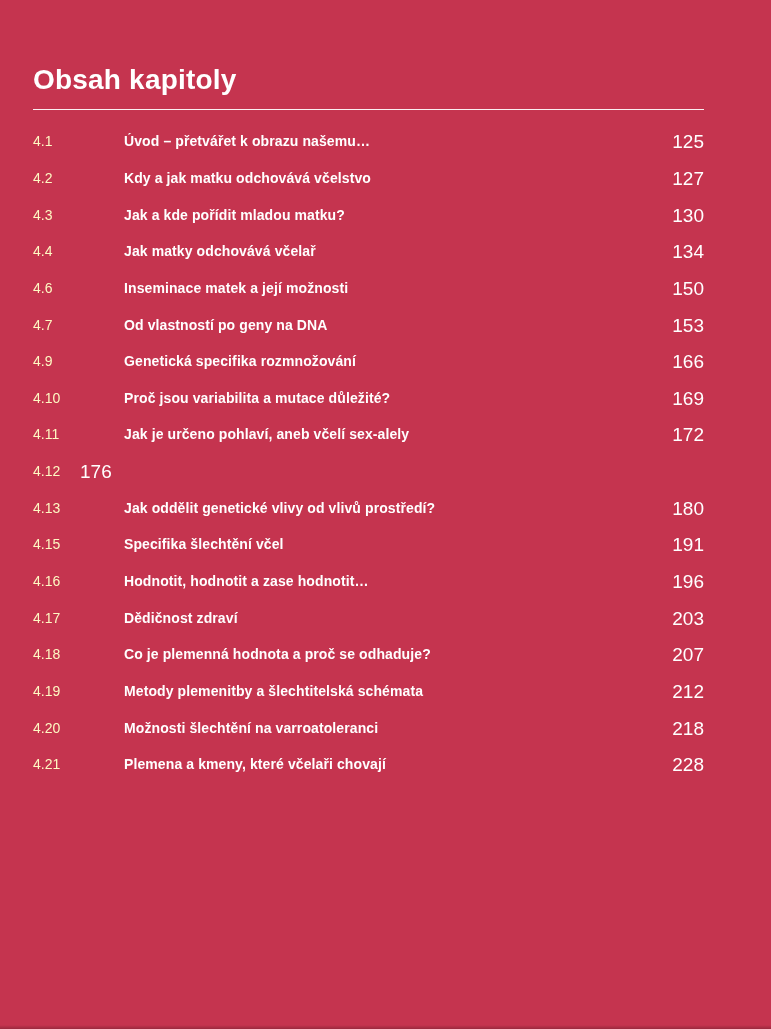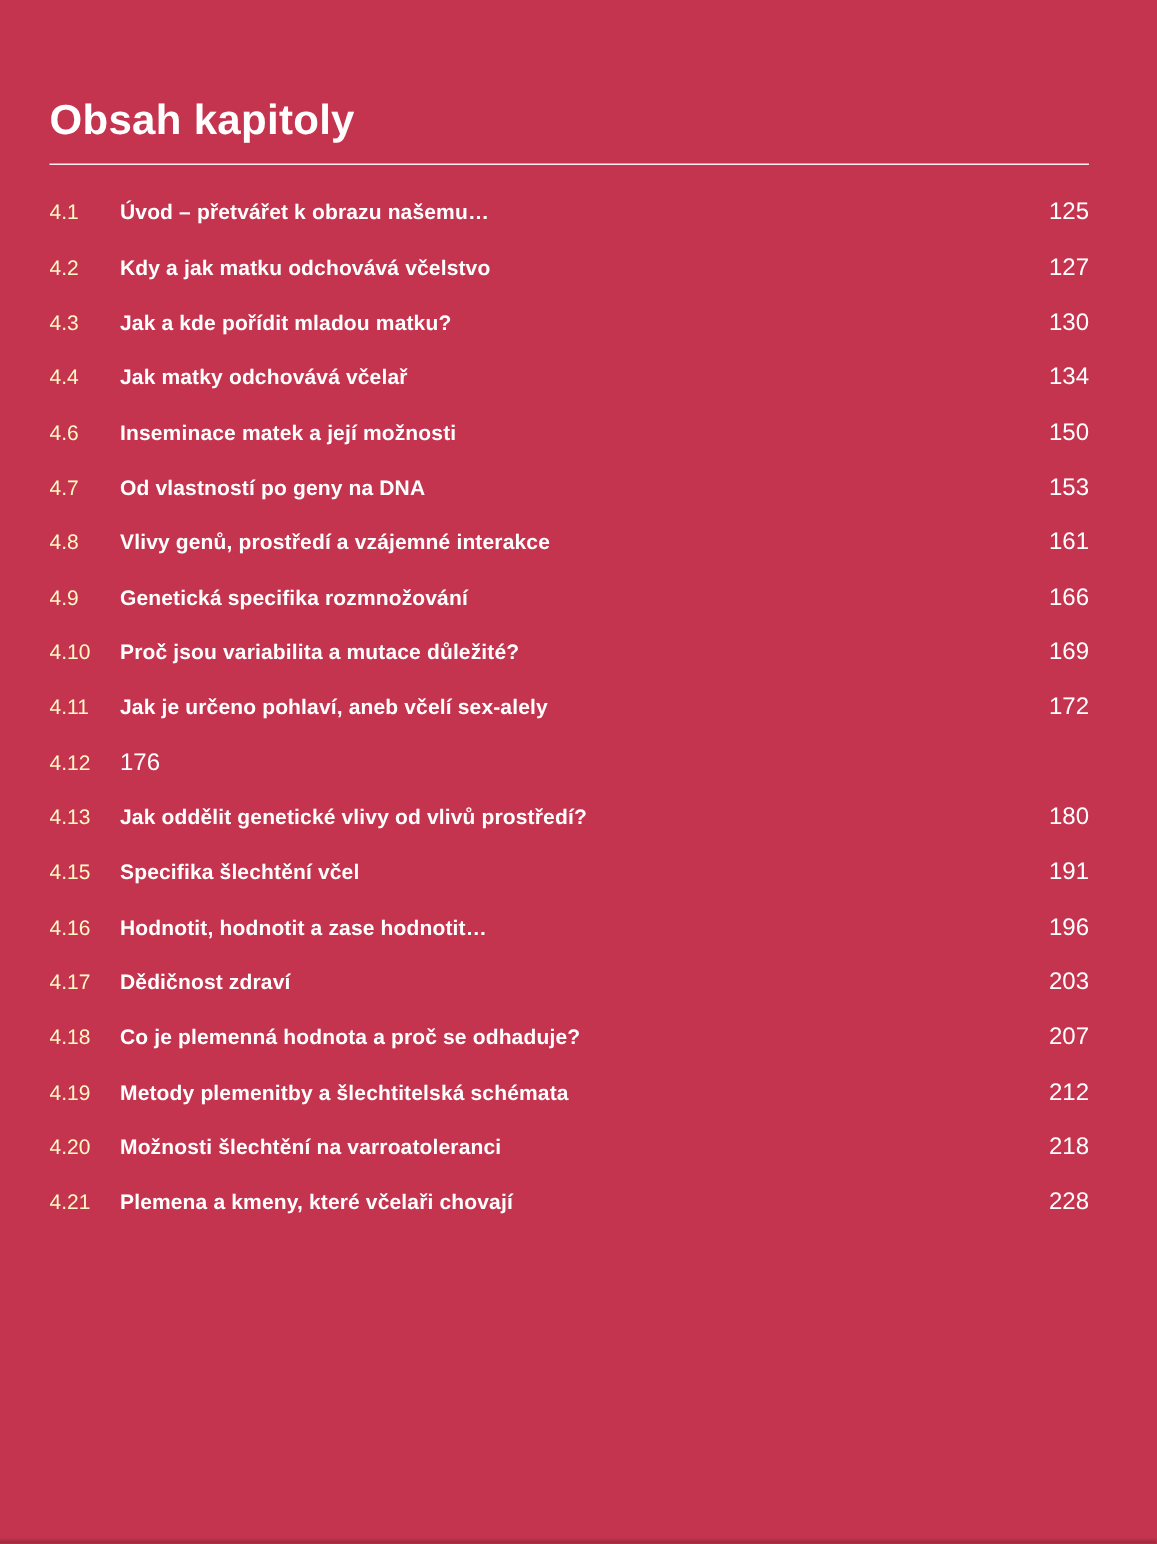--- a/index.html
+++ b/index.html
@@ -11,21 +11,21 @@
     height: 1029px;
     background: #c5344f;
     font-family: "Liberation Sans", sans-serif;
     color: #ffffff;
     position: relative;
     overflow: hidden;
   }
   .page {
     position: absolute;
     inset: 0;
-    padding: 0 45px 0 33px;
+    padding: 0 67px 0 33px;
     box-sizing: border-box;
   }
   
   .page-edge {
     position: absolute;
     left: 0;
     bottom: 0;
     width: 100%;
     height: 4px;
     background: linear-gradient(to bottom, rgba(0,0,0,0) 0%, rgba(0,0,0,0.22) 100%);
@@ -60,25 +60,26 @@
     font-weight: 400;
     color: #fef9c3;
   }
   .toc-title {
     flex: 1 1 auto;
     font-weight: 700;
     color: #ffffff;
     letter-spacing: 0.1px;
     white-space: nowrap;
     overflow: hidden;
+    margin-left: 44px;
   }
   .toc-page {
     flex: 0 0 auto;
     font-weight: 400;
-    font-size: 16px;
+    font-size: 19px;
     color: #ffffff;
     text-align: right;
   }
 </style>
 </head>
 <body>
 
 <div class="page">
   <h1 class="chapter-title">Obsah kapitoly</h1>
 
@@ -115,25 +116,20 @@
     <span class="toc-title">Inseminace matek a její možnosti</span>
     <span class="toc-page">150</span>
   </div>
 
   <div class="toc-row">
     <span class="toc-num">4.7</span>
     <span class="toc-title">Od vlastností po geny na DNA</span>
     <span class="toc-page">153</span>
   </div>
 
-  <div class="toc-row">
-    <span class="toc-num">4.8</span>
-    <span class="toc-title">Vlivy genů, prostředí a vzájemné interakce</span>
-    <span class="toc-page">161</span>
-  </div>
 
   <div class="toc-row">
     <span class="toc-num">4.9</span>
     <span class="toc-title">Genetická specifika rozmnožování</span>
     <span class="toc-page">166</span>
   </div>
 
   <div class="toc-row">
     <span class="toc-num">4.10</span>
     <span class="toc-title">Proč jsou variabilita a mutace důležité?</span>

